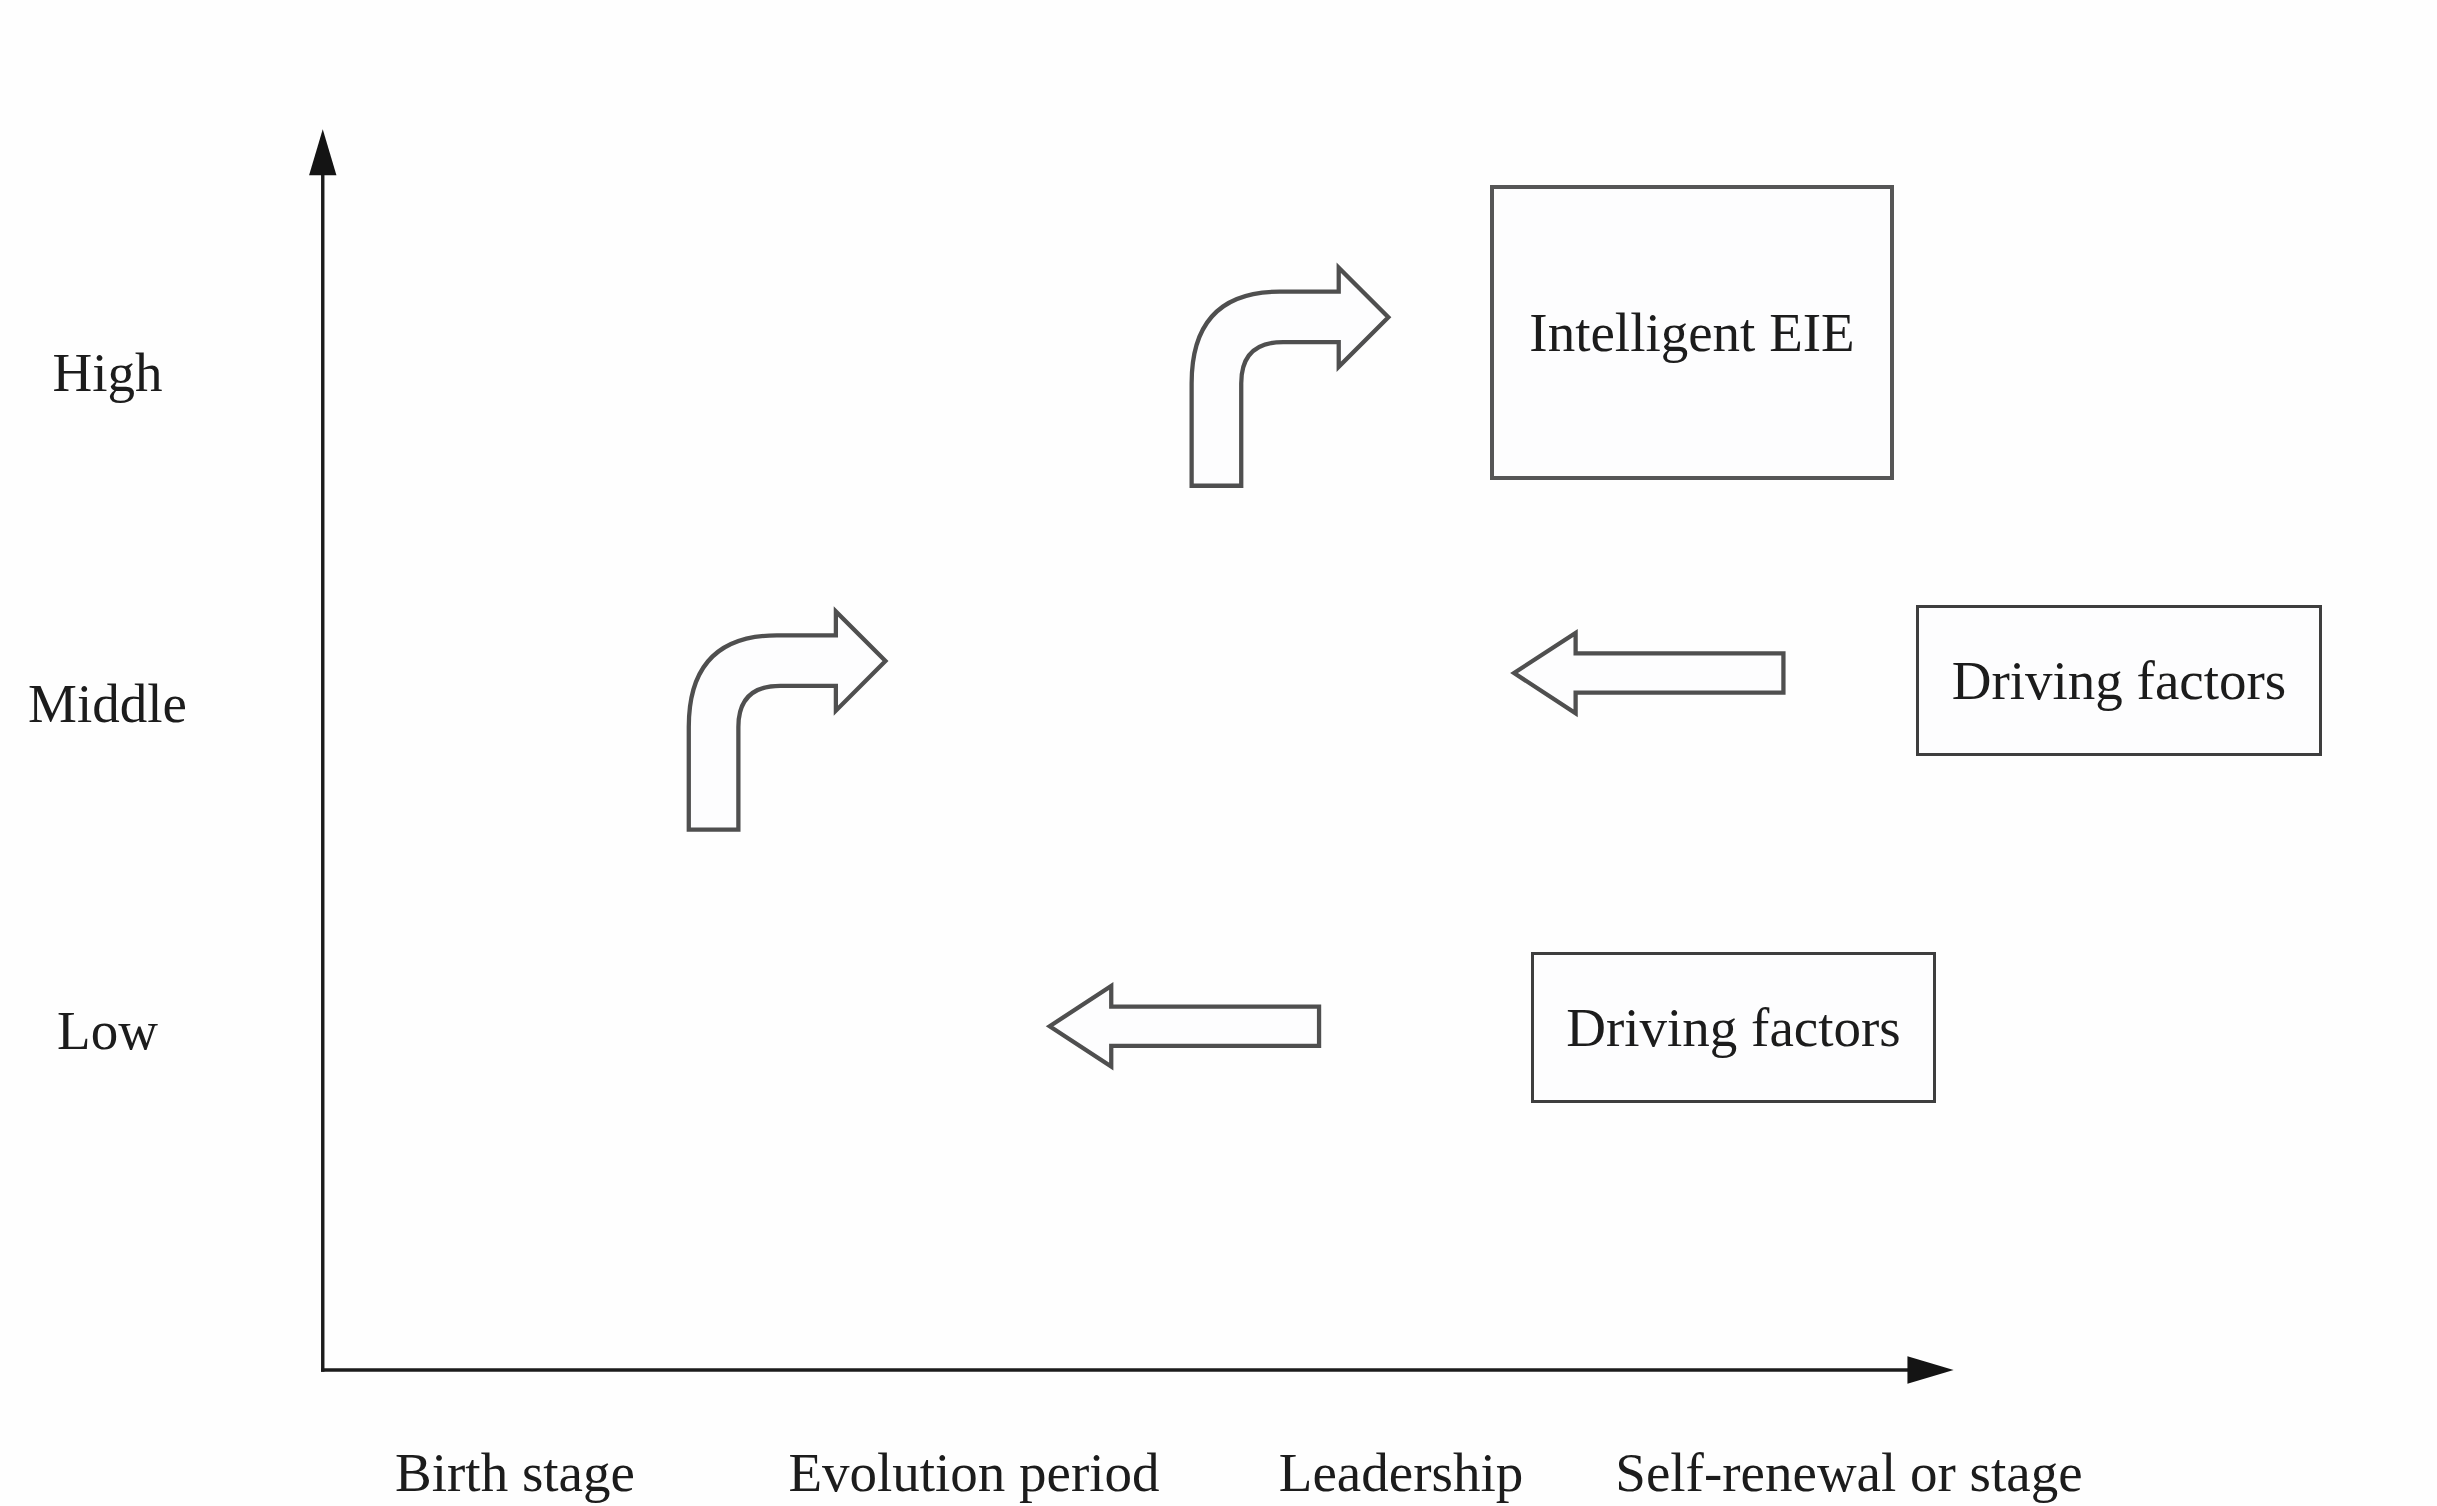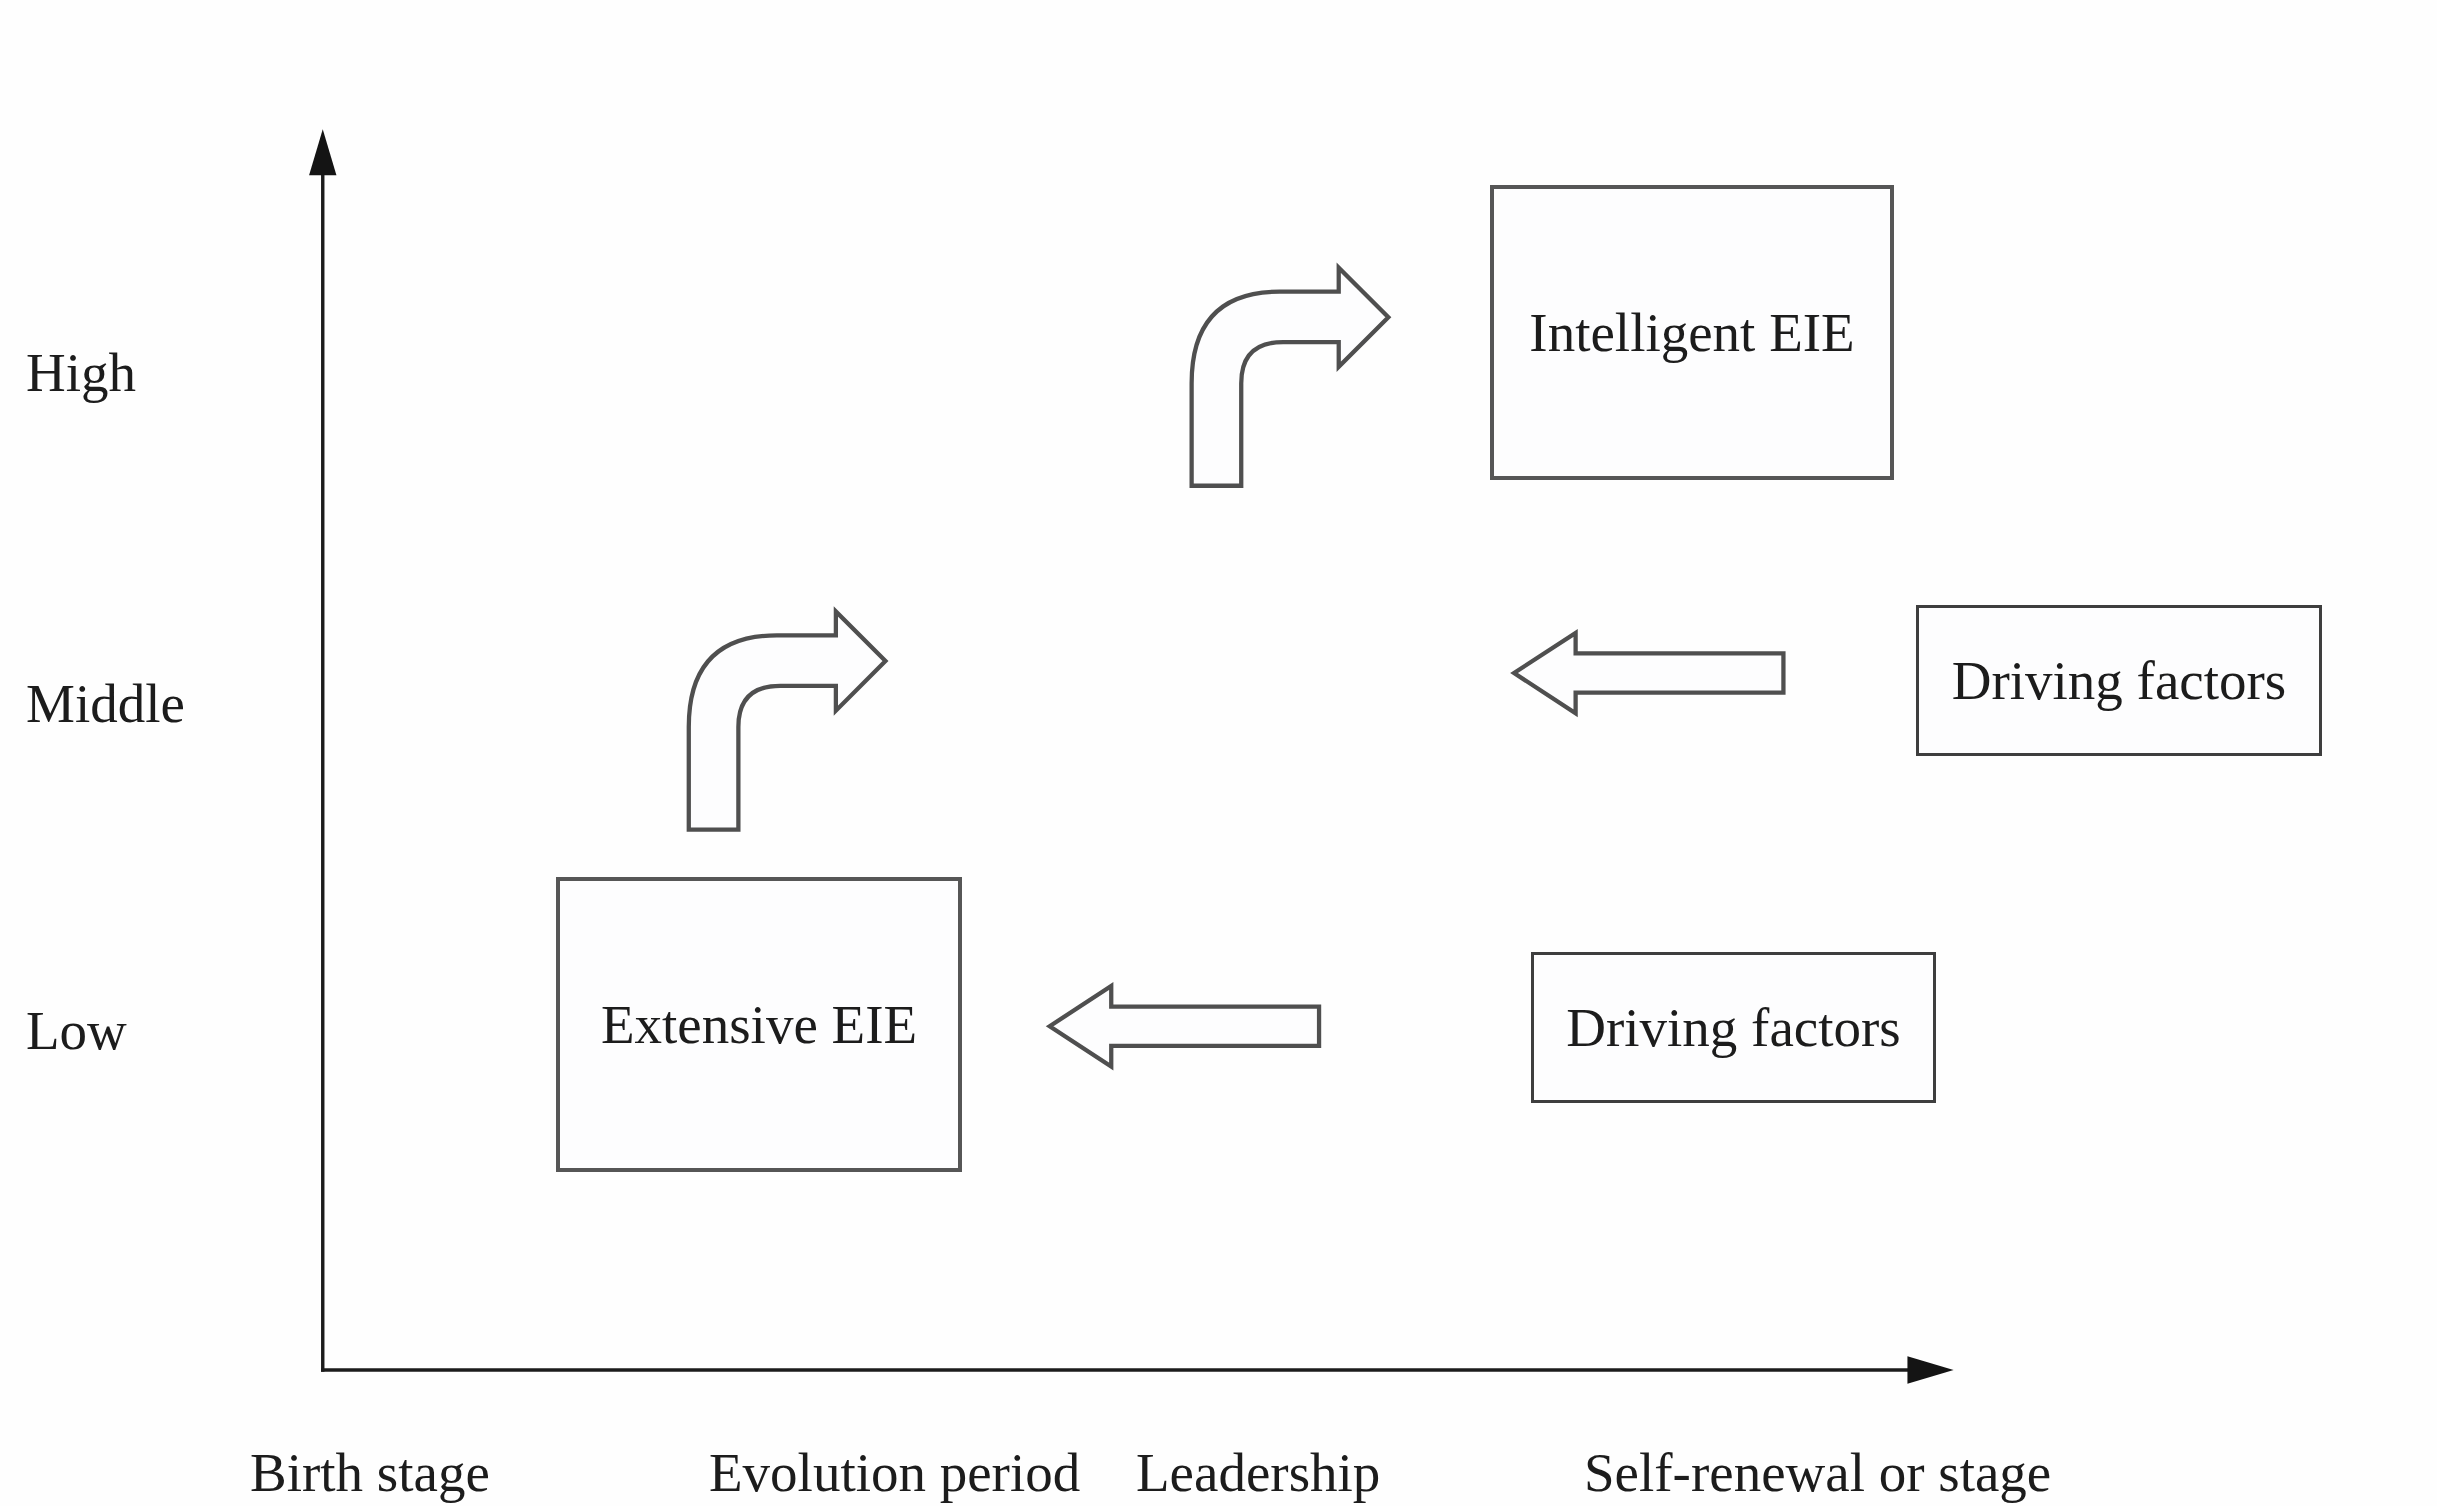--- a/index.html
+++ b/index.html
@@ -19,21 +19,21 @@
   }
   .stage * { box-sizing: border-box; }
 
   .label {
     position: absolute;
     font-size: 55px;
     line-height: 65px;
     white-space: nowrap;
     color: #1c1c1c;
   }
-  .label.centered { }
+  .label.centered { text-align: center; }
 
   .axis-title { font-size: 55px; }
 
   .node {
     position: absolute;
     background: #fdfdfe;
     display: flex;
     align-items: center;
     justify-content: center;
     font-size: 55px;
@@ -103,23 +103,20 @@
 
   <div class="label centered ytick ytick-high">High</div>
   <div class="label centered ytick ytick-middle">Middle</div>
   <div class="label centered ytick ytick-low">Low</div>
 
   <div class="label centered xtick xtick-birth">Birth stage</div>
   <div class="label centered xtick xtick-expansion">Evolution period</div>
   <div class="label centered xtick xtick-leadership">Leadership</div>
   <div class="label centered xtick xtick-renewal">Self-renewal or stage</div>
 
-  <div class="node eie-box node-extensive">
-    <span>Extensive EIE</span>
-  </div>
   <div class="node eie-box node-intelligent">
     <span>Intelligent EIE</span>
   </div>
   <div class="node factor-box node-driving-mid">
     <span>Driving factors</span>
   </div>
   <div class="node factor-box node-driving-low">
     <span>Driving factors</span>
   </div>
 

